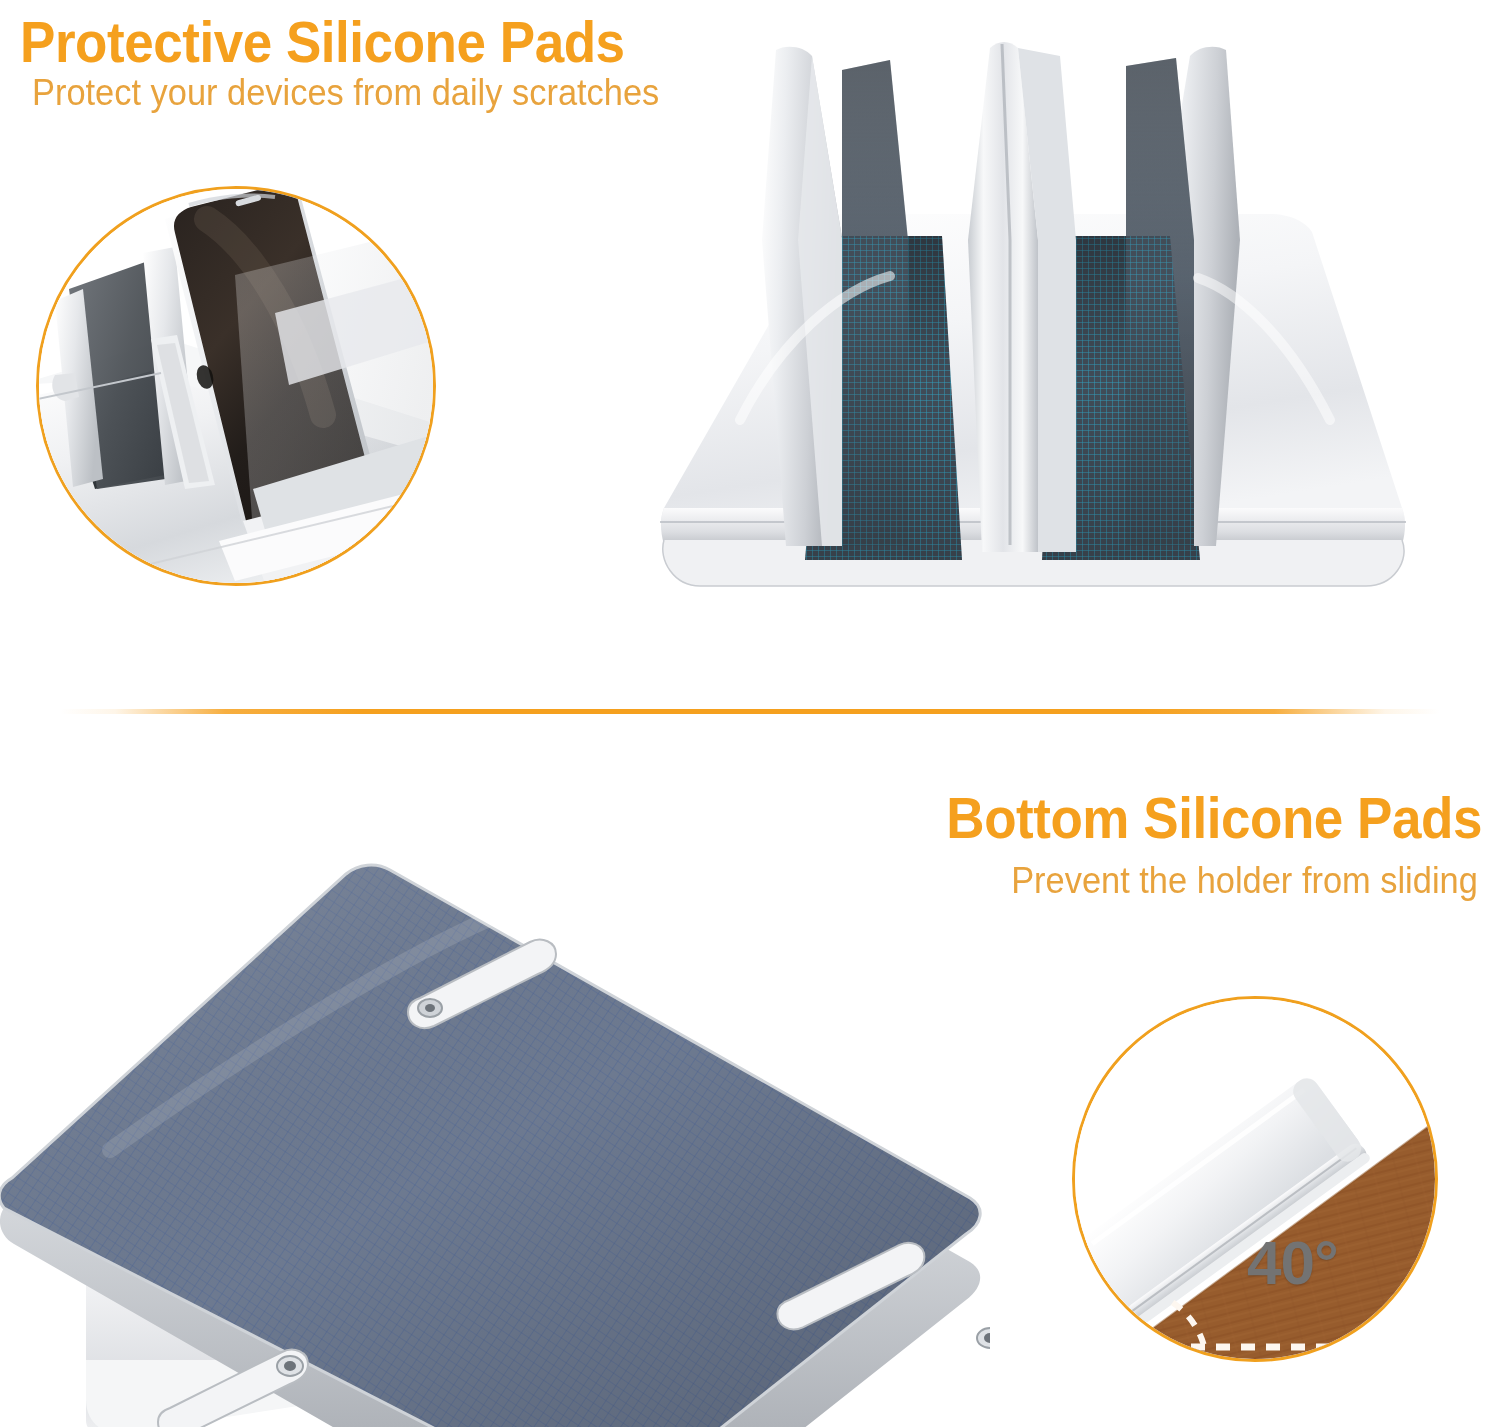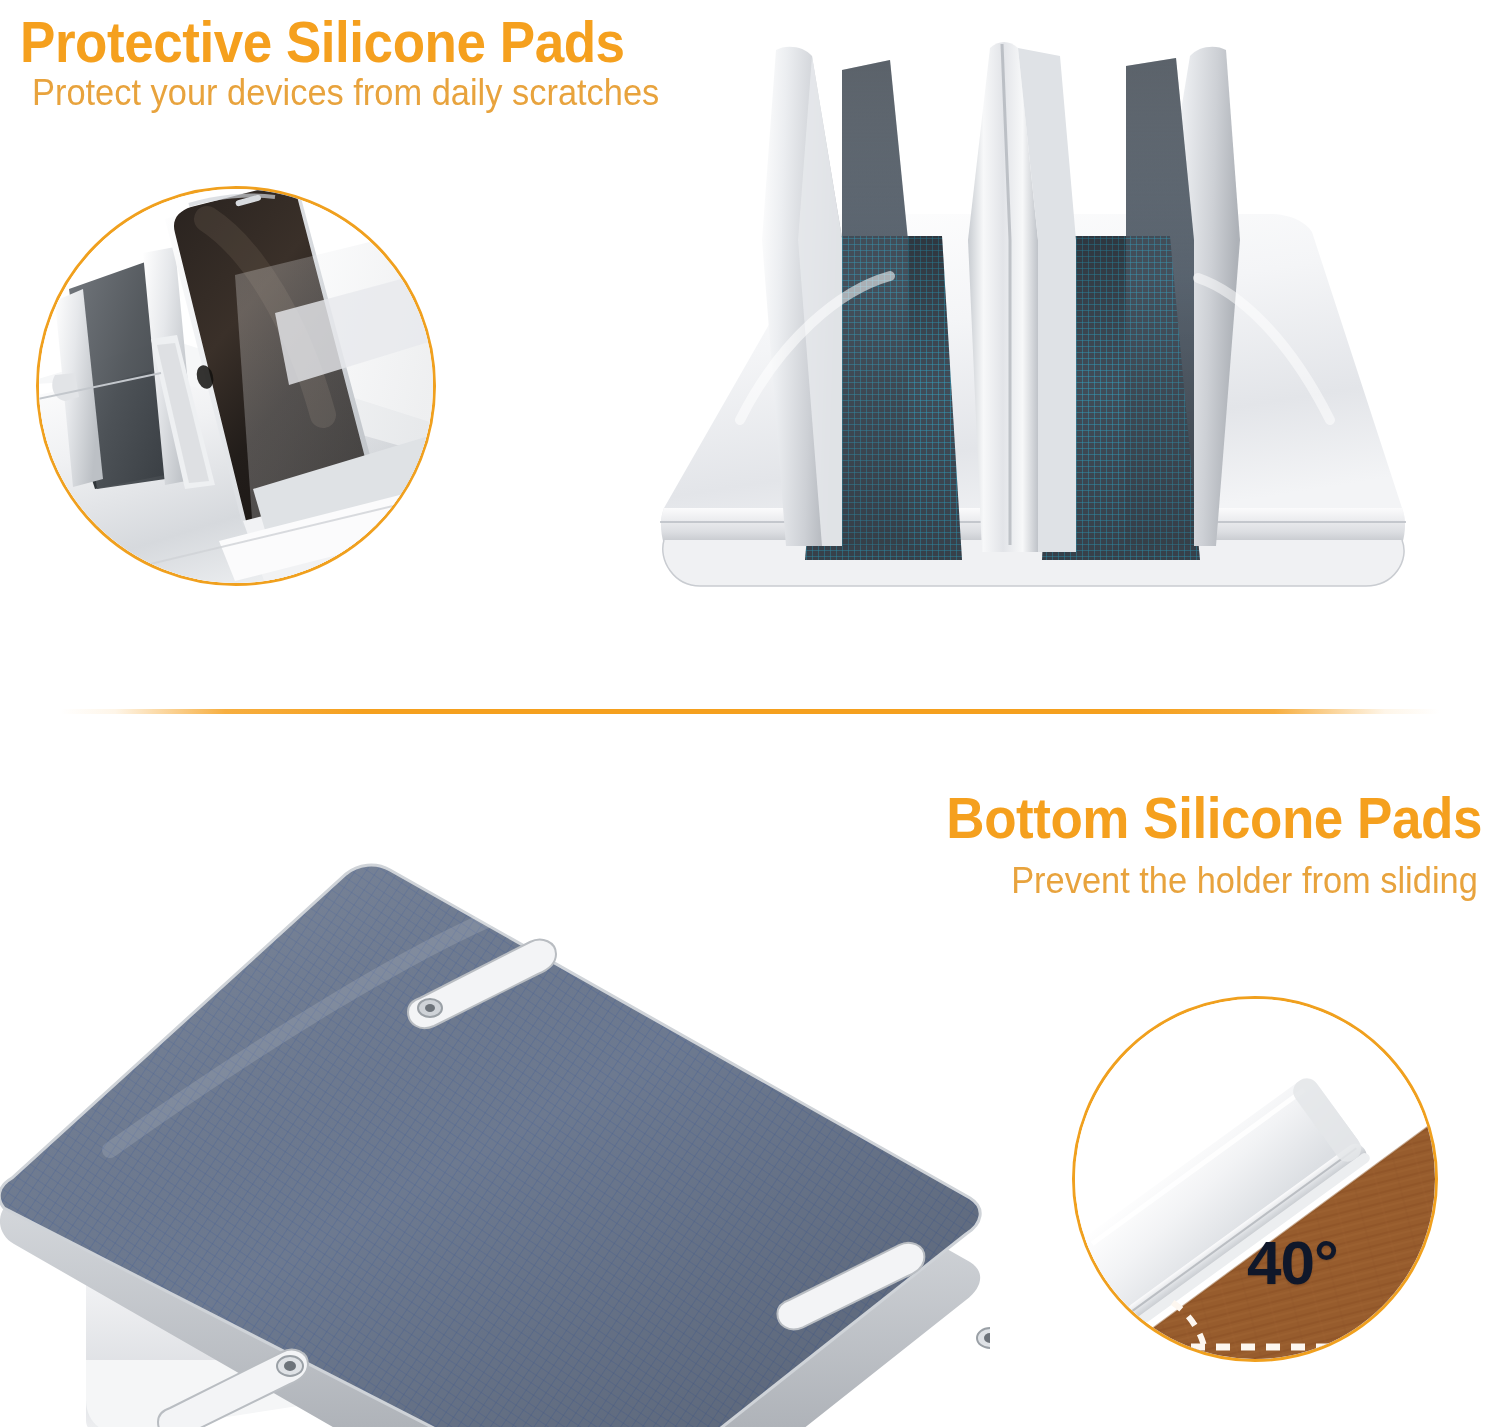--- a/index.html
+++ b/index.html
@@ -77,21 +77,21 @@
 
   .inset-stage { position: absolute; inset: 0; }
 
   
   #angle-label {
     position: absolute;
     left: 172px;
     top: 228px;
     font-size: 62px;
     font-weight: bold;
-    color: #0f172a;
+    color: #737373;
     letter-spacing: -1px;
     text-shadow: 0 1px 2px rgba(0,0,0,0.18);
     white-space: nowrap;
   }
   #angle-arc {
     position: absolute;
     left: 88px;
     top: 232px;
     width: 92px;
     height: 92px;

